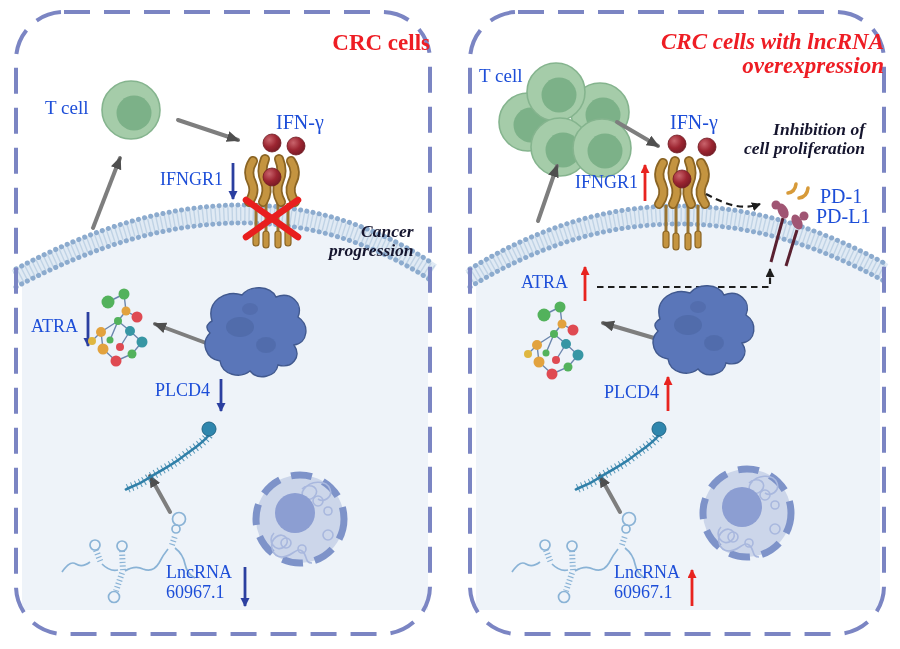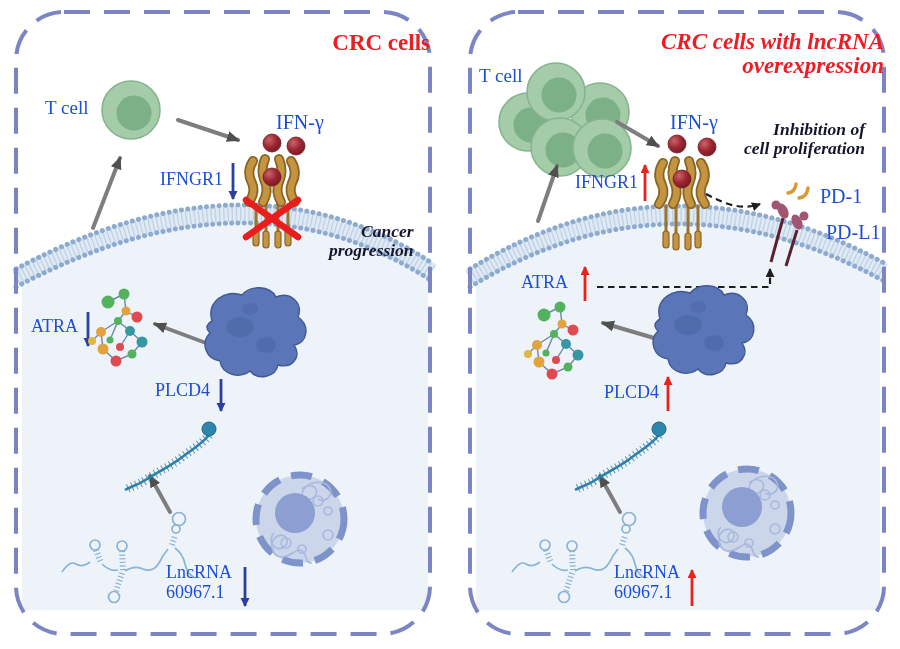--- a/index.html
+++ b/index.html
@@ -268,19 +268,19 @@
 <div class="lbl" style="left:155px;top:381px;">PLCD4</div>
 <div class="lbl" style="left:166px;top:563px;">LncRNA
 60967.1</div>
 
 <div class="lbl" style="left:479px;top:66px;font-size:19px;">T cell</div>
 <div class="lbl small" style="left:670px;top:111px;">IFN-γ</div>
 <div class="lbl" style="left:575px;top:173px;">IFNGR1</div>
 <div class="lbl note" style="left:744px;top:120px;">Inhibition of
 cell proliferation</div>
 <div class="lbl small" style="left:820px;top:177px;margin-top:8px;">PD-1</div>
-<div class="lbl small" style="left:816px;top:221px;margin-left:10px;">PD-L1</div>
+<div class="lbl small" style="left:816px;top:205px;">PD-L1</div>
 <div class="lbl" style="left:521px;top:273px;">ATRA</div>
 <div class="lbl" style="left:604px;top:383px;">PLCD4</div>
 <div class="lbl" style="left:614px;top:563px;">LncRNA
 60967.1</div>
 
 </div>
 
 </body></html>

